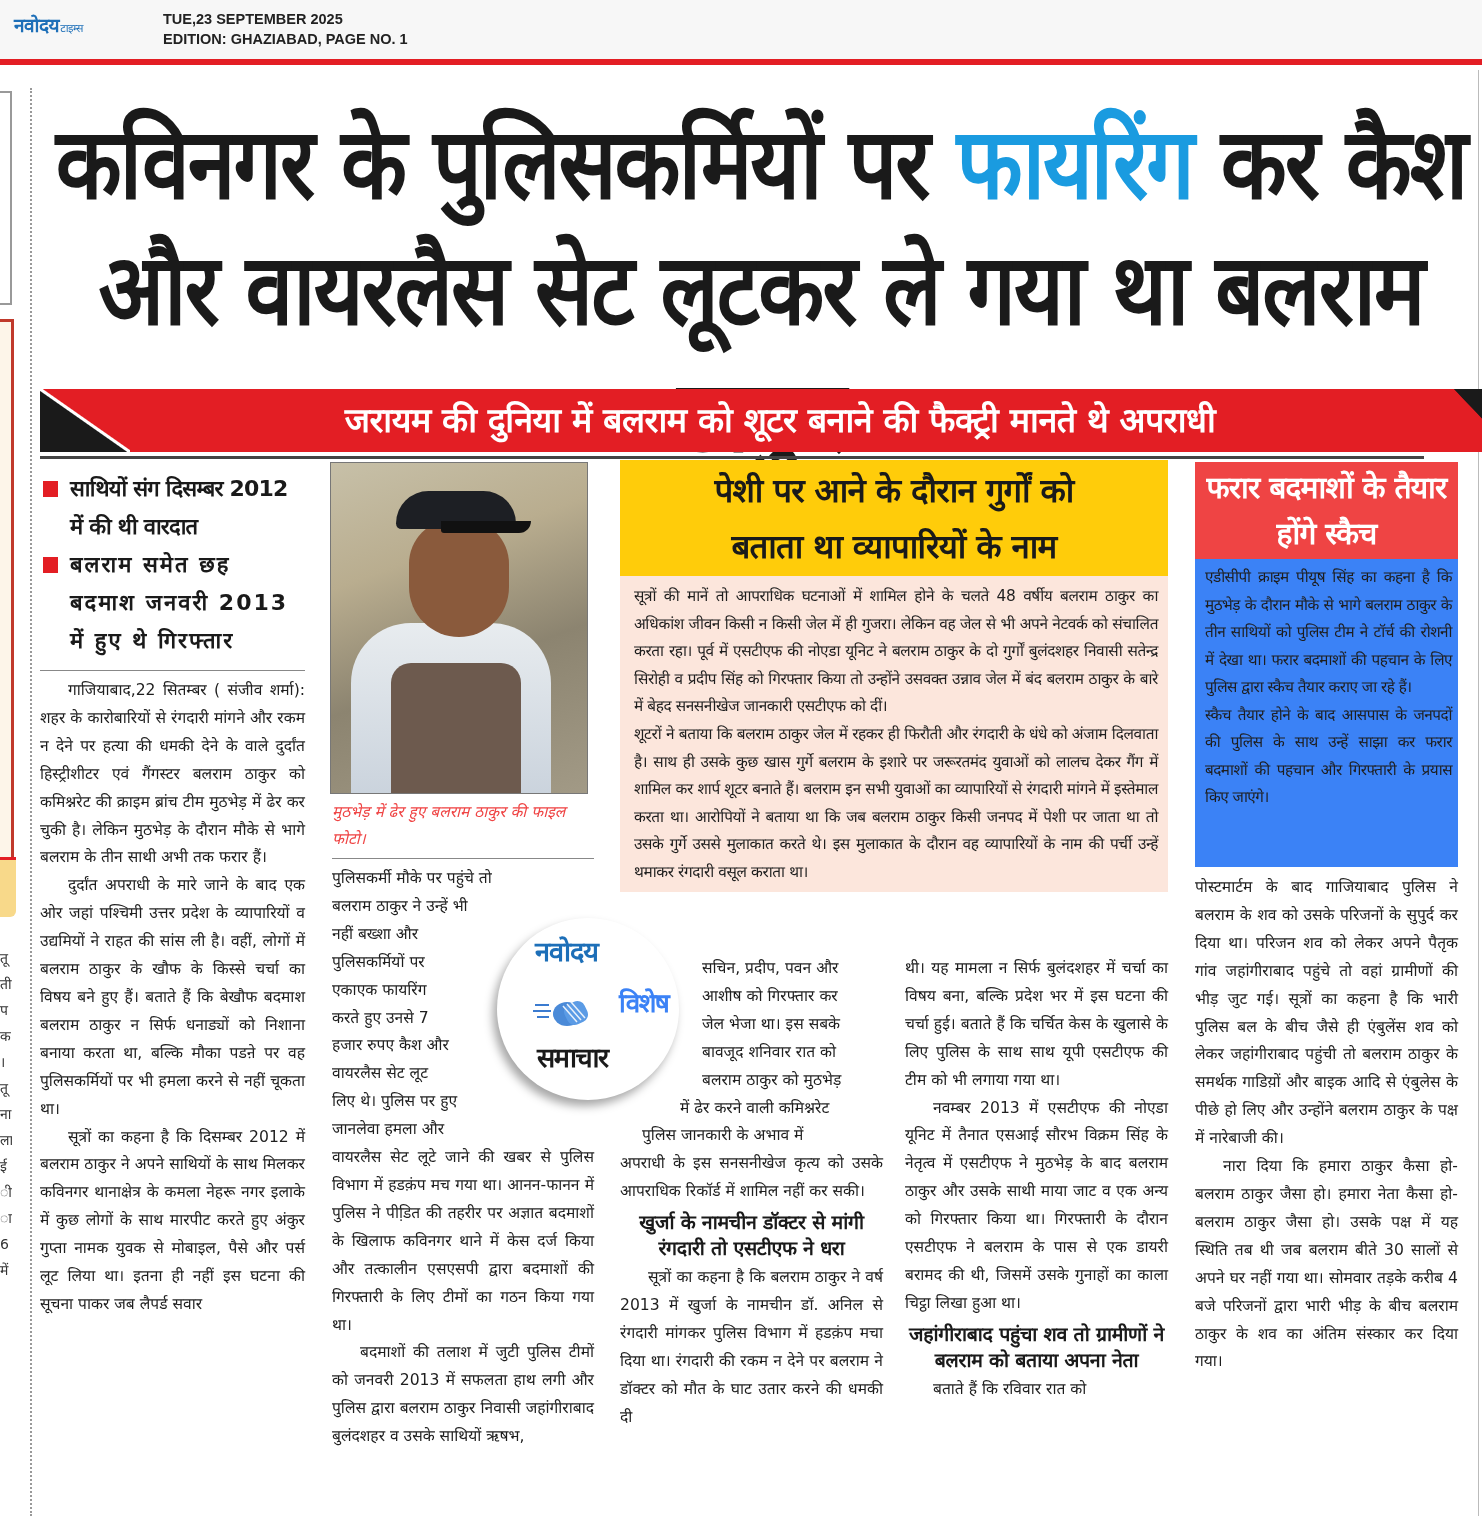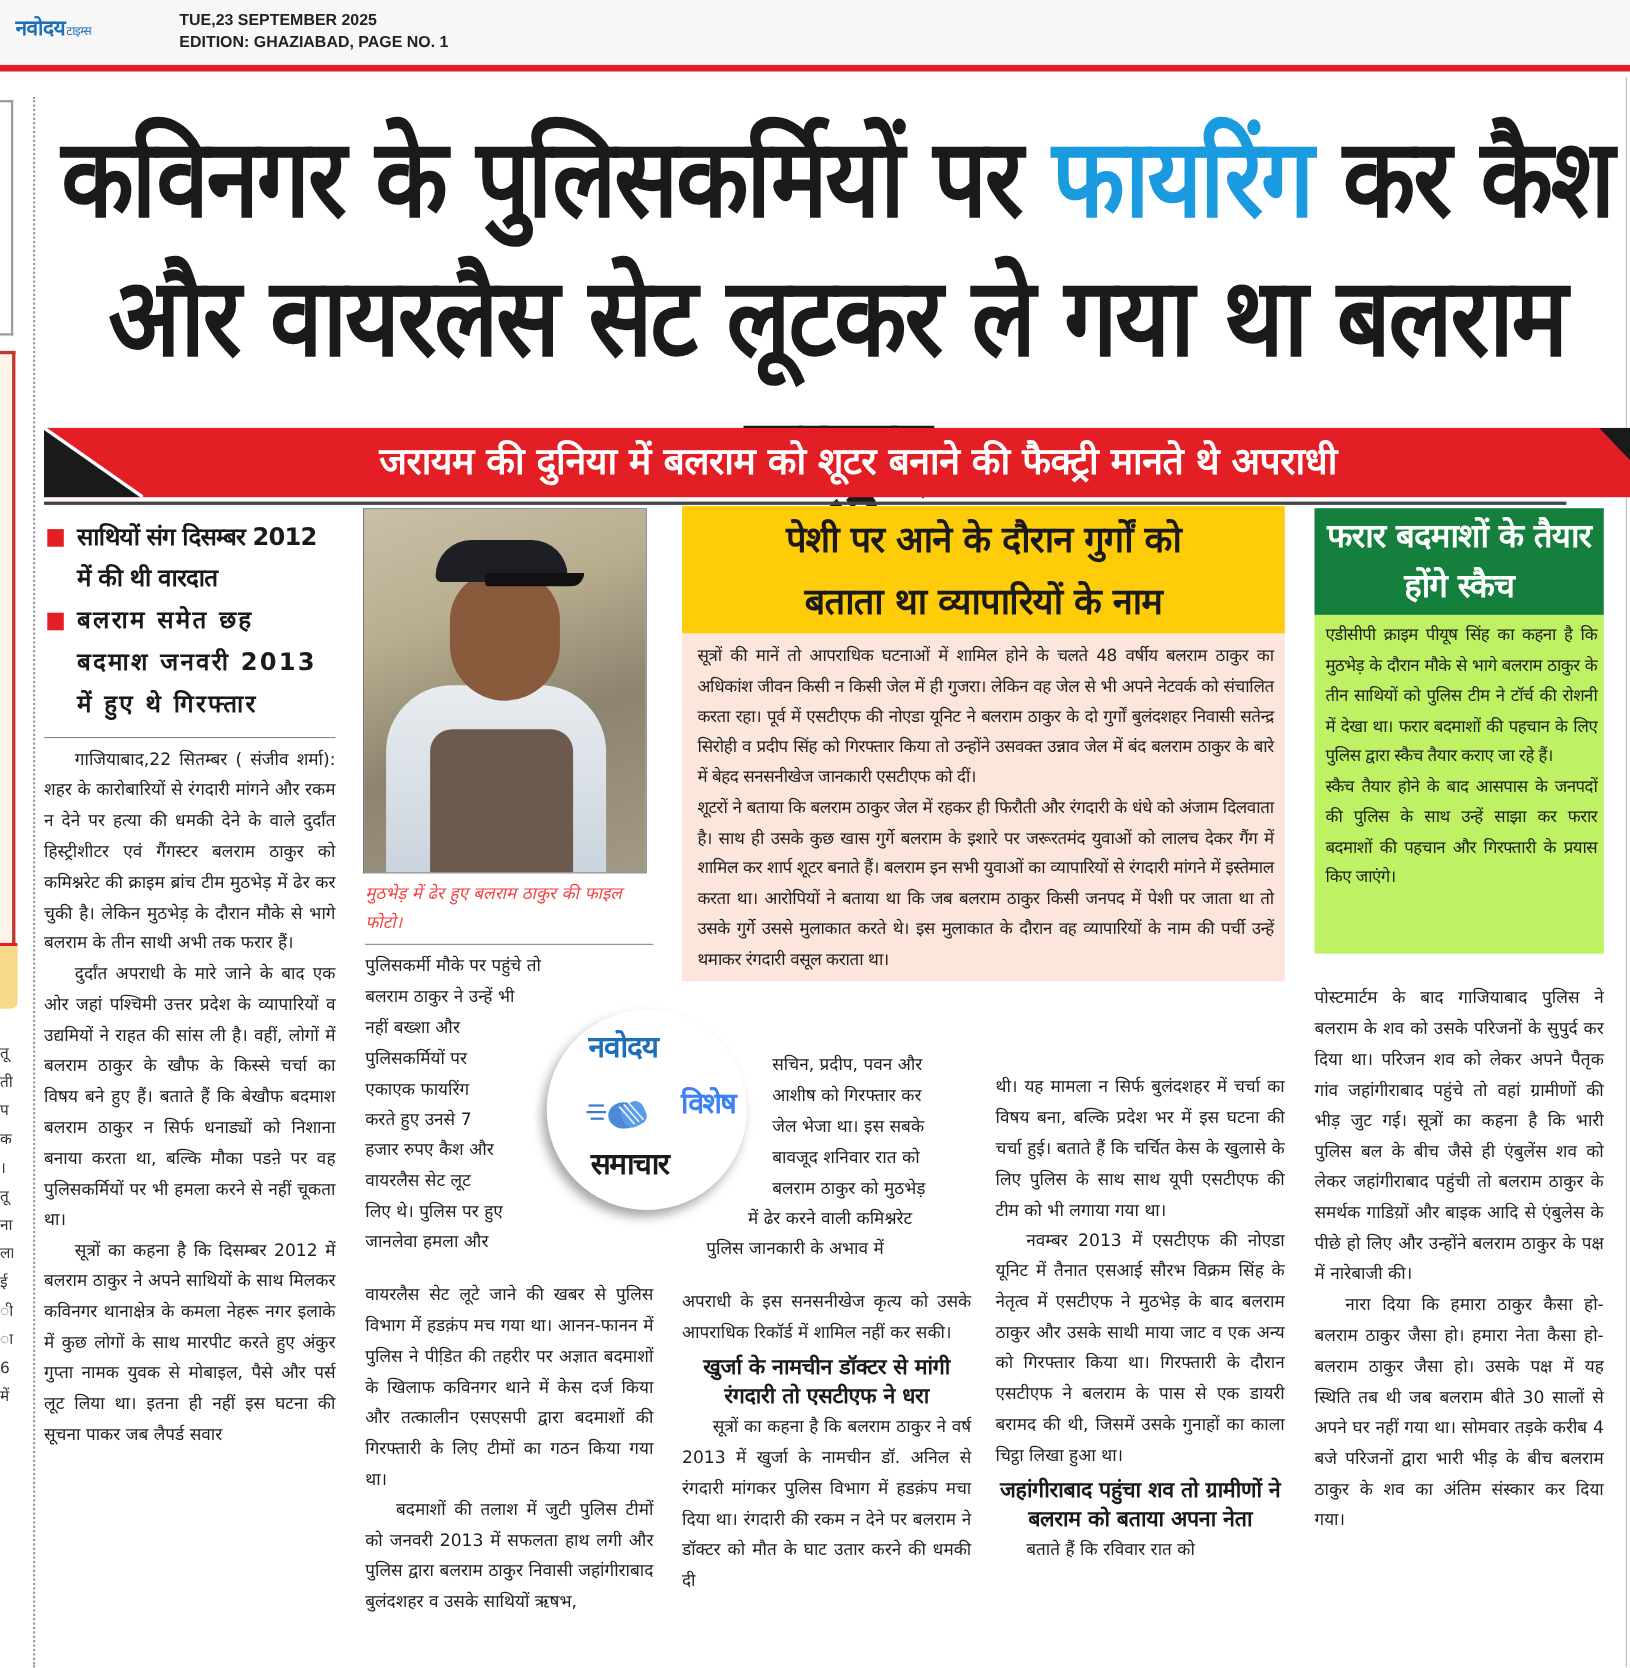--- a/index.html
+++ b/index.html
@@ -33,21 +33,21 @@
   .uline { position: absolute; left: 40px; top: 456px; width: 1384px; height: 3px; background: #444; }
 
   
   .col1 { position: absolute; left: 40px; top: 470px; width: 265px; }
   .bullet { position: relative; padding-left: 30px; font-weight: bold; font-size: 22px; line-height: 38px; color: #1a1a1a; letter-spacing: -0.8px; }
   .bullet .sq { position: absolute; left: 3px; top: 11px; width: 15px; height: 16px; background: #e31e24; }
   .bullet.spaced { letter-spacing: 2px; }
   .rule { height: 1px; background: #888; margin: 10px 0 6px; }
   .body { font-size: 15.6px; line-height: 27.9px; text-align: justify; color: #1e1e1e; }
   .body p { text-indent: 28px; }
-  .body p.noind { text-indent: 0; margin-top: 20px; }
+  .body p.noind { text-indent: 0; }
 
   
   .photo { position: absolute; left: 330px; top: 462px; width: 258px; height: 332px; background: linear-gradient(160deg, #c7c0a8 0%, #b9ad8f 30%, #8c8470 60%, #a29a86 100%); overflow: hidden; border: 1px solid #777; }
   .photo .cap { position: absolute; left: 65px; top: 28px; width: 120px; height: 38px; background: #1d1f24; border-radius: 60px 60px 10px 10px; }
   .photo .brim { position: absolute; left: 110px; top: 58px; width: 90px; height: 12px; background: #111; border-radius: 0 0 40px 10px; }
   .photo .face { position: absolute; left: 78px; top: 56px; width: 100px; height: 118px; background: #8a5a3c; border-radius: 45px 45px 50px 50px; }
   .photo .towel { position: absolute; left: 20px; top: 160px; width: 200px; height: 180px; background: linear-gradient(180deg, #e8ecef, #c9d2dc); border-radius: 60px 60px 0 0; }
   .photo .shirt { position: absolute; left: 60px; top: 200px; width: 130px; height: 140px; background: #6d5a4e; border-radius: 20px 20px 0 0; }
   .caption { position: absolute; left: 332px; top: 799px; width: 262px; font-size: 15.5px; font-style: italic; line-height: 27px; color: #ef4444; }
   .caprule { position: absolute; left: 332px; top: 858px; width: 262px; height: 1px; background: #888; }
@@ -69,22 +69,22 @@
   .pbox .body { font-size: 15.4px; line-height: 27.6px; letter-spacing: -0.4px; }
   .pbox p { text-indent: 0; }
 
   .col3 { position: absolute; left: 620px; top: 955px; width: 263px; }
   .col3 .bodyin { padding-left: 82px; text-align: justify; }
   .subhead { font-size: 19.5px; font-weight: bold; text-align: center; line-height: 26px; color: #1a1a1a; margin: 4px 0 2px; letter-spacing: -0.3px; }
 
   .col4 { position: absolute; left: 905px; top: 955px; width: 263px; }
 
   
-  .rhead { position: absolute; left: 1195px; top: 462px; width: 263px; height: 97px; background: #15803d; color: #fff; font-size: 30px; font-weight: bold; text-align: center; line-height: 46px; padding-top: 3px; letter-spacing: -0.8px; }
-  .rbox { position: absolute; left: 1195px; top: 559px; width: 263px; height: 308px; background: #bef264; padding: 5px 6px 0 10px; }
+  .rhead { position: absolute; left: 1195px; top: 462px; width: 263px; height: 97px; background: #ef4444; color: #fff; font-size: 30px; font-weight: bold; text-align: center; line-height: 46px; padding-top: 3px; letter-spacing: -0.8px; }
+  .rbox { position: absolute; left: 1195px; top: 559px; width: 263px; height: 308px; background: #3b82f6; padding: 5px 6px 0 10px; }
   .rbox .body { font-size: 15.3px; line-height: 27.5px; letter-spacing: -0.5px; }
   .rbox p { text-indent: 0; }
   .col5 { position: absolute; left: 1195px; top: 874px; width: 263px; }
   .rsep { position: absolute; left: 1478px; top: 70px; width: 0; height: 1446px; border-left: 1px solid #bbb; }
 </style>
 </head>
 <body>
 
 <div class="topbar">
   <div class="logo">

